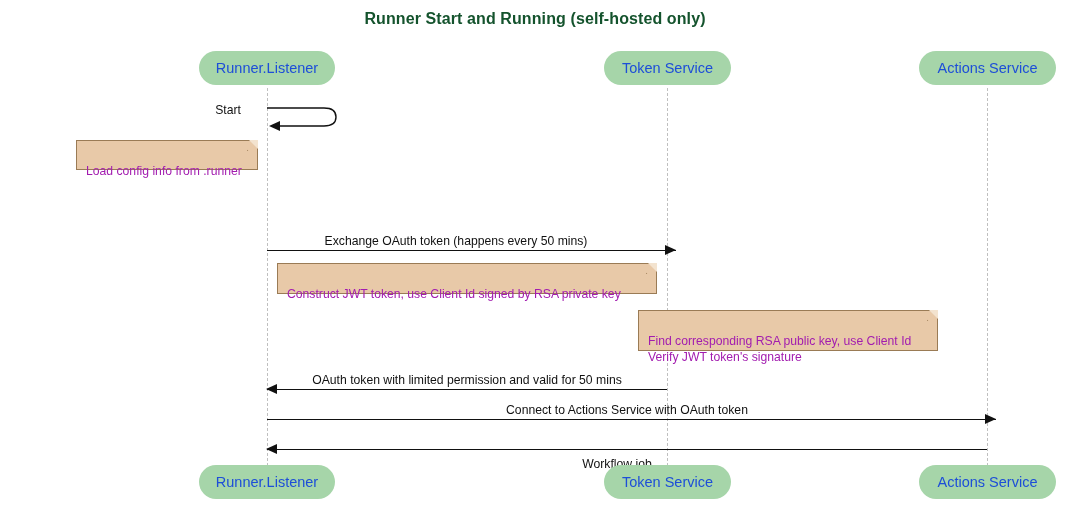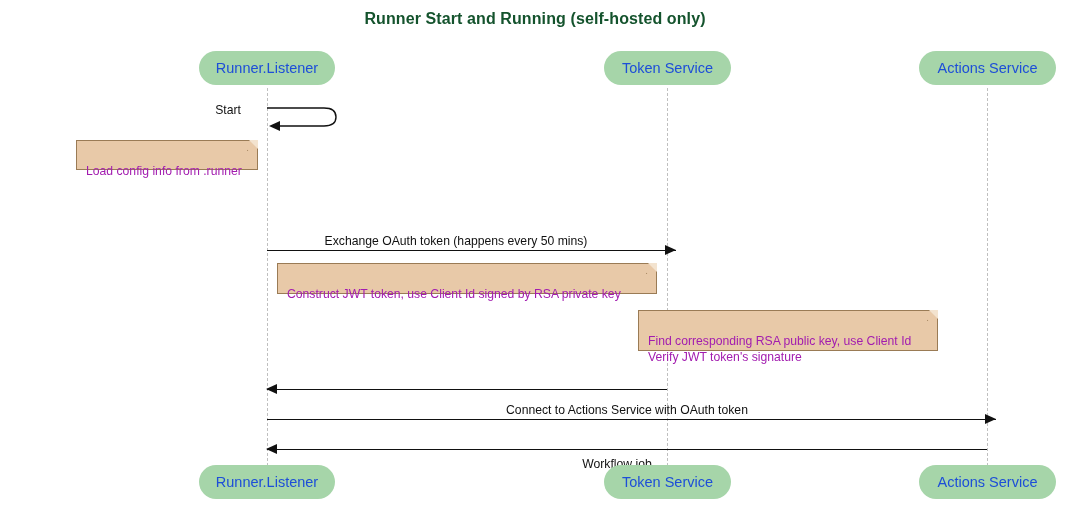--- a/index.html
+++ b/index.html
@@ -167,20 +167,21 @@
     <span class="foldline"></span>
   </div>
 
   <div class="note" style="left:638px; top:310px; width:300px; height:41px;">
     <span>Find corresponding RSA public key, use Client Id
 Verify JWT token's signature</span>
     <span class="fold"></span>
     <span class="foldline"></span>
   </div>
 
+  <div class="msg-label" style="left:267px; top:373px; width:400px;">OAuth token with limited permission and valid for 50 mins</div>
   <div class="msg" style="left:267px; top:389px; width:400px;"></div>
   <div class="arrowhead left" style="left:266px; top:384px;"></div>
 
   <div class="msg-label" style="left:267px; top:403px; width:720px;">Connect to Actions Service with OAuth token</div>
   <div class="msg" style="left:267px; top:419px; width:729px;"></div>
   <div class="arrowhead right" style="left:985px; top:414px;"></div>
 
   <div class="msg-label" style="left:257px; top:433px; width:720px;margin-top:24px;">Workflow job</div>
   <div class="msg" style="left:267px; top:449px; width:720px;"></div>
   <div class="arrowhead left" style="left:266px; top:444px;"></div>

